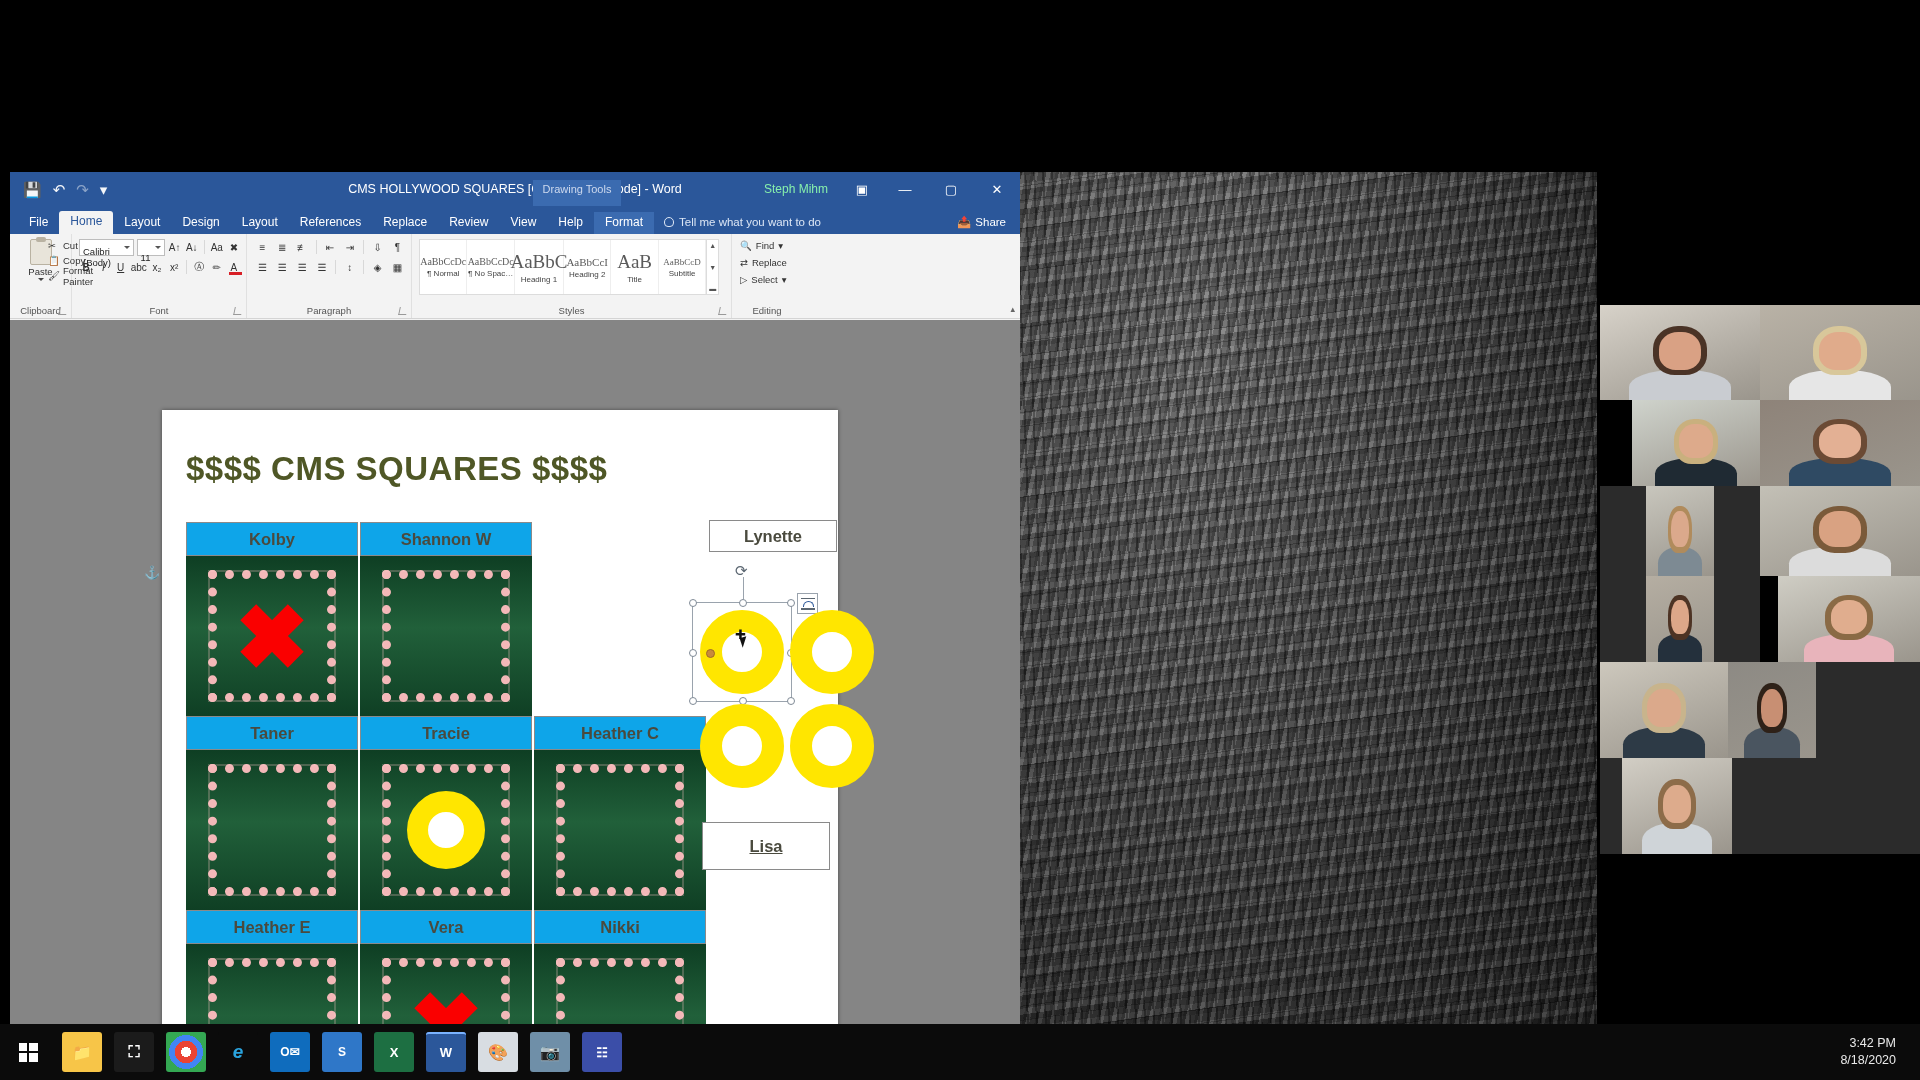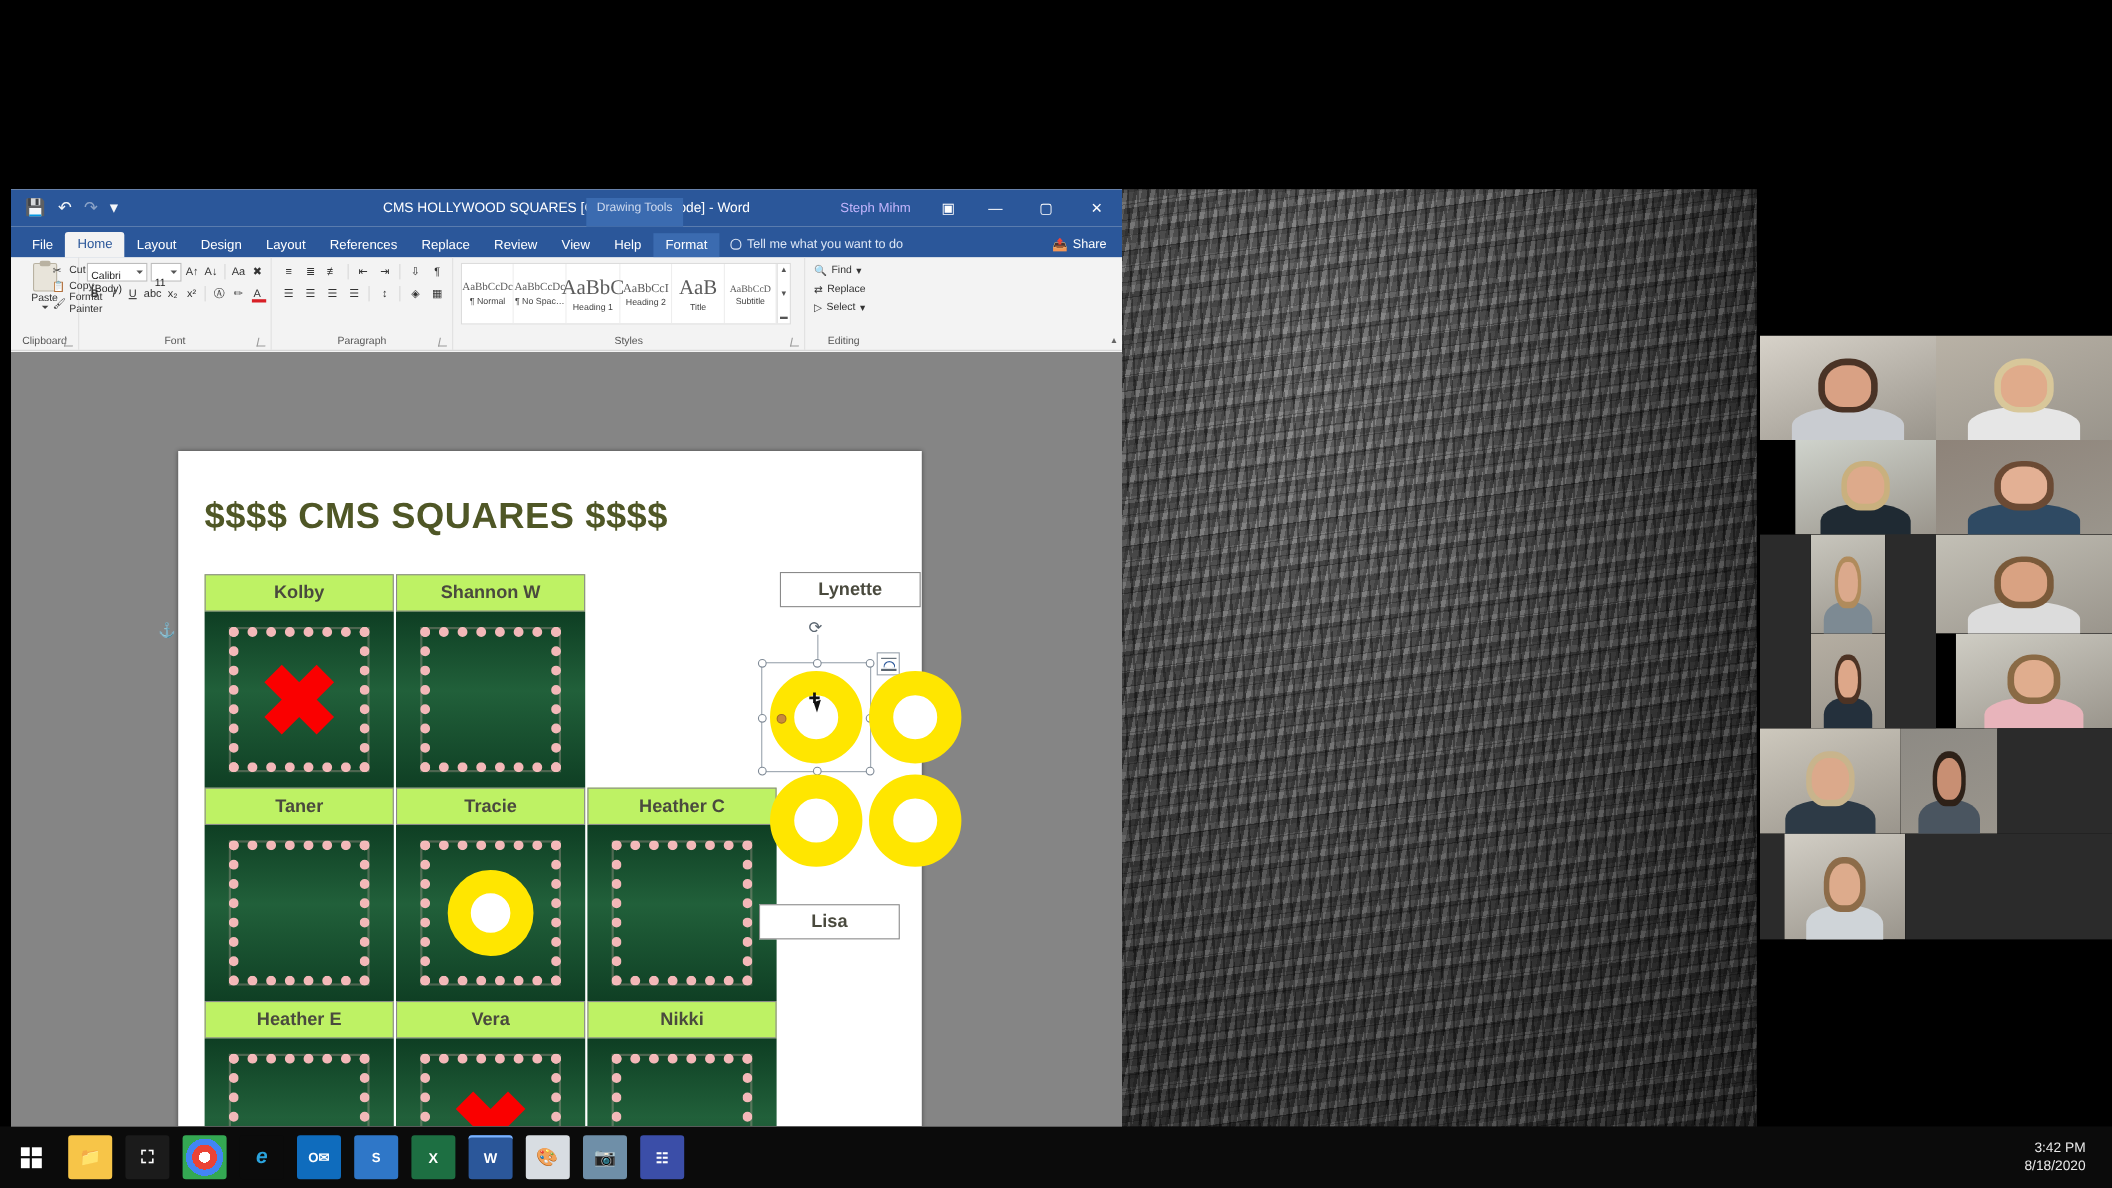--- a/index.html
+++ b/index.html
@@ -32,21 +32,21 @@
   
   .titlebar { height:34px; background:#2b579a; display:flex; align-items:center; position:relative; }
   .qat { display:flex; align-items:center; gap:11px; padding-left:13px; }
   .qat .q { color:#ffffff; font-size:15px; line-height:1; opacity:.95; }
   .qat .q.dim { opacity:.45; }
   .win-title { position:absolute; left:0; right:0; text-align:center; color:#fff;
                font-size:12.5px; pointer-events:none; }
   .ctx-tab-lbl { position:absolute; left:523px; top:8px; width:88px; text-align:center;
                  color:#cdd9ee; font-size:11px; background:#3b6bb0; height:26px; line-height:19px; }
   .tb-right { position:absolute; right:0; top:0; height:34px; display:flex; align-items:center; }
-  .user-name { color:#c4b5fd; font-size:12px; margin-right:14px; }
+  .user-name { color:#86efac; font-size:12px; margin-right:14px; }
   .tb-btn { width:46px; height:34px; display:flex; align-items:center; justify-content:center;
             color:#fff; font-size:13px; }
   .ribmode { width:40px; }
 
   
   .ribtabs { height:28px; background:#2b579a; display:flex; align-items:flex-end; position:relative;
              padding-left:8px; }
   .rt { color:#ffffff; font-size:12px; padding:4px 11px 6px; line-height:1; }
   .rt.active { background:#f3f3f3; color:#2b579a; border-radius:3px 3px 0 0; padding-bottom:7px; }
   .rt.ctx { background:#3b6bb0; }
@@ -125,21 +125,21 @@
           box-shadow:0 0 4px rgba(0,0,0,.45); }
   .anchor { position:absolute; left:-18px; top:155px; font-size:13px; color:#5b7fa6; }
 
   .doc-title { position:absolute; left:24px; top:40px; font-size:33px; font-weight:bold;
                color:#4f5726; letter-spacing:.5px; font-family:"Liberation Sans", sans-serif; }
 
   
   .sq-table { position:absolute; left:24px; top:112px; }
   .sq-row { display:flex; }
   .sq-cell { width:172px; margin-right:2px; }
-  .name-box { height:34px; border:1.5px solid #8a8a8a; background:#bef264;
+  .name-box { height:34px; border:1.5px solid #8a8a8a; background:#0ea5e9;
               display:flex; align-items:center; justify-content:center;
               font-size:16.5px; font-weight:bold; color:#4a4a3e; }
   .board { height:160px; background:#1d5031;
            background:linear-gradient(180deg,#0e3e23 0%,#21603a 45%,#0f3f24 100%);
            position:relative; }
   .frame { position:absolute; left:22px; top:14px; right:22px; bottom:14px;
            border:9px dotted #f3b8b8;
            border-radius:2px; }
   .frame::after{content:"";position:absolute;inset:-9px;border:2px solid rgba(255,200,200,.25);}
   .mark { position:absolute; left:50%; top:50%; transform:translate(-50%,-50%); }
@@ -152,21 +152,21 @@
   .cross.rot { transform:rotate(45deg) scale(.80); }
 
   
   .donut { width:78px; height:78px; border-radius:50%; border:21px solid #ffe600; background:#fff; }
 
   
   .tbox { position:absolute; border:1.5px solid #8a8a8a; background:#fff;
           display:flex; align-items:center; justify-content:center;
           font-size:16.5px; font-weight:bold; color:#4a4a3e; }
   .tb-lynette { left:547px; top:110px; width:128px; height:32px; }
-  .tb-lisa    { left:528px; top:412px; width:128px; height:32px; }
+  .tb-lisa    { left:540px; top:412px; width:128px; height:48px;text-decoration:underline; }
 
   
   .donut-cluster { position:absolute; left:538px; top:200px; width:176px; height:178px; }
   .dcell { position:absolute; width:84px; height:84px; }
   .dcell .donut { width:84px; height:84px; border-width:22px; border-color:#ffe600; background:#fff; }
   .d1 { left:0; top:0; } .d2 { left:90px; top:0; }
   .d3 { left:0; top:94px; } .d4 { left:90px; top:94px; }
 
   .sel-box { position:absolute; left:-8px; top:-8px; width:100px; height:100px;
              border:1px solid #9aa3ad; }

